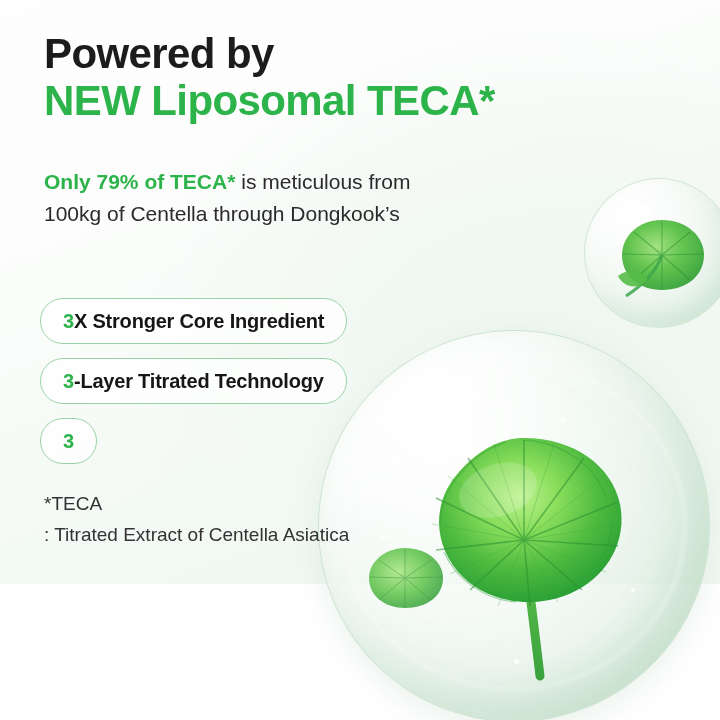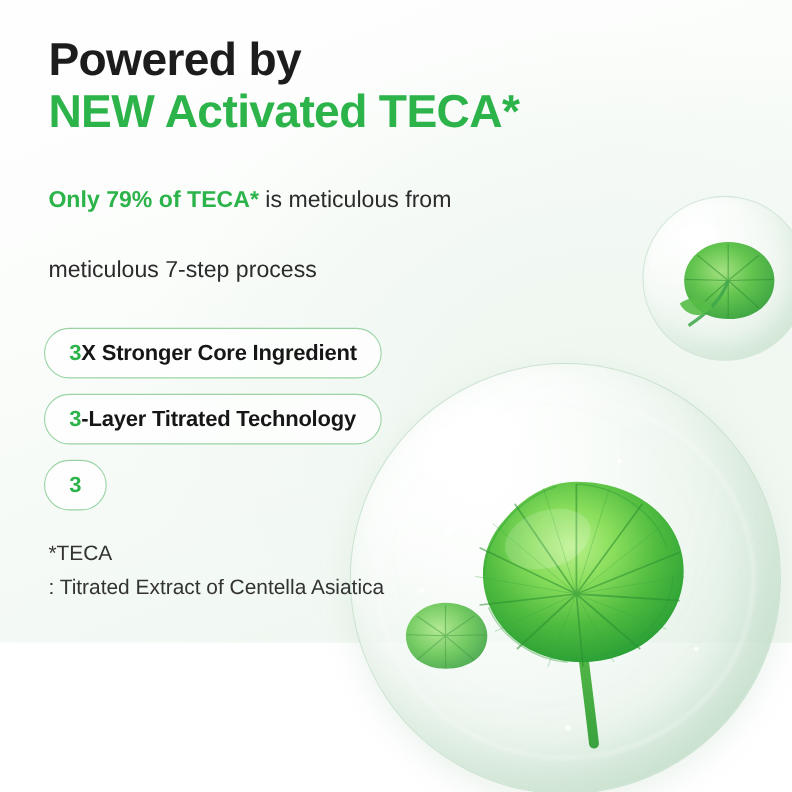--- a/index.html
+++ b/index.html
@@ -247,28 +247,27 @@
           <path d="M126 108 L96 12"></path>
       </g>
 
       <ellipse cx="100" cy="58" rx="40" ry="26" fill="#ffffff" opacity="0.16" transform="rotate(-18 100 58)"></ellipse>
     </svg>
   </div>
 
   <div id="headline">
     <div class="h1-line">Powered by</div>
     <div class="h1-line green">
-      <span class="hl">NEW</span><span> Activated TECA*</span>
+      <span class="hl">NEW</span><span> Liposomal TECA*</span>
     </div>
   </div>
 
   <div id="subcopy">
     <span class="green">Only 79% of TECA*</span><span> is meticulous from</span><br>
-    <br>
-    <span>meticulous 7-step process</span>
+    <span>100kg of Centella through Dongkook’s</span><br>
   </div>
 
   <div id="pills">
     <div class="pill">
       <span class="num">3</span>
         <span>X Stronger Core Ingredient</span>
     </div>
     <div class="pill">
       <span class="num">3</span>
         <span>-Layer Titrated Technology</span>

